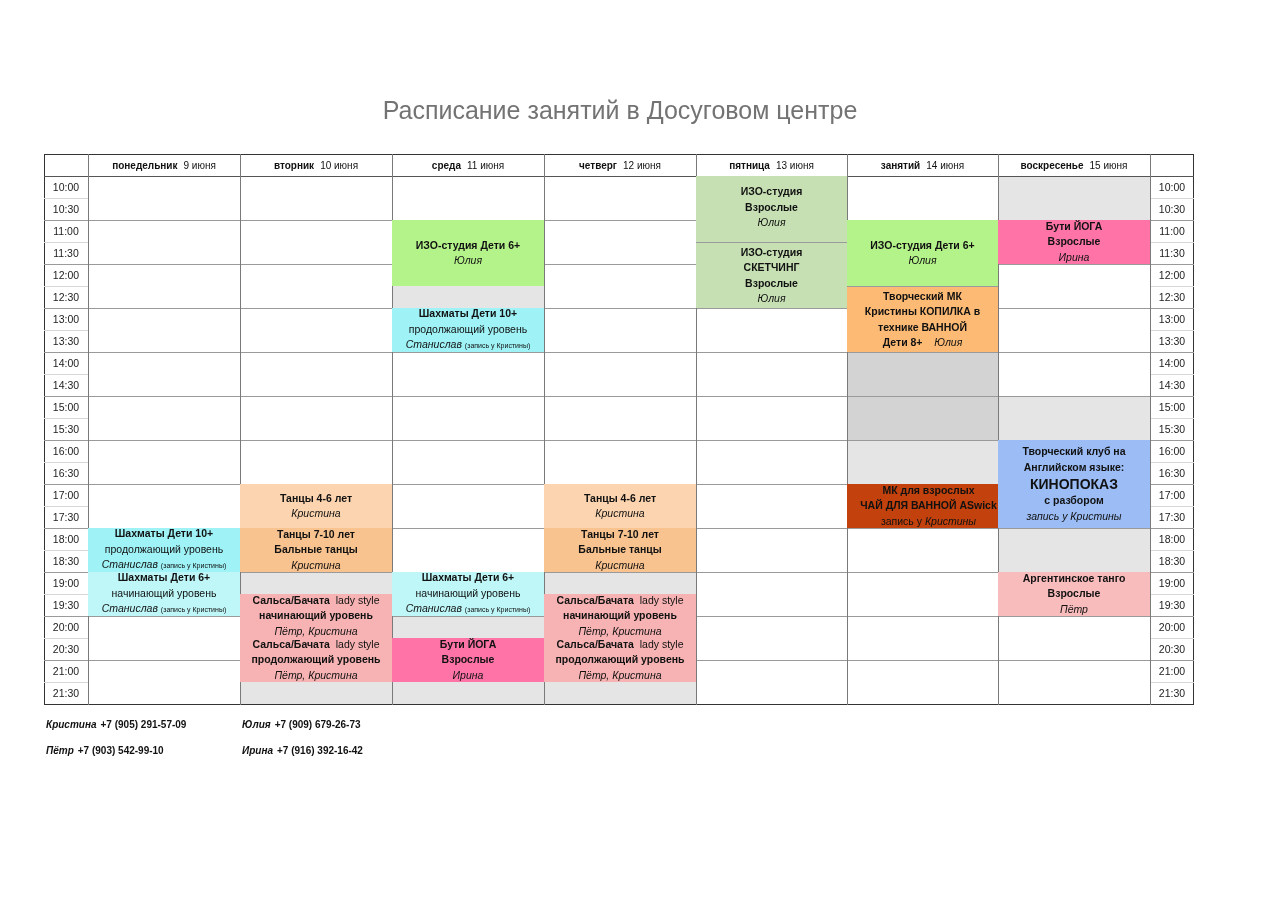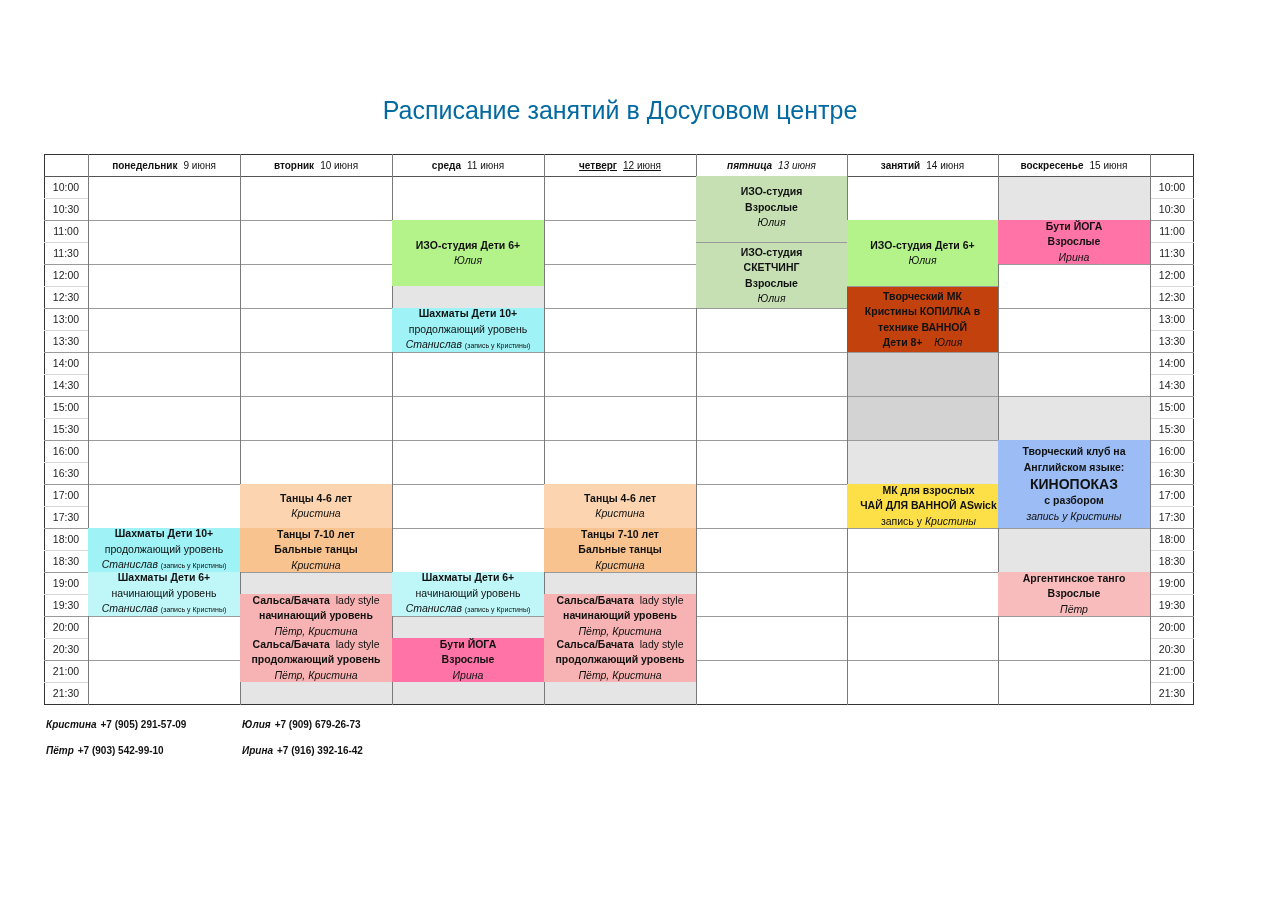--- a/index.html
+++ b/index.html
@@ -1,17 +1,17 @@
 <!DOCTYPE html>
 <html><head>
 <meta charset="utf-8">
 <style>
   html, body { margin:0; padding:0; background:#ffffff; }
   body { width:1280px; height:905px; position:relative; overflow:hidden; font-family:"Liberation Sans", "DejaVu Sans", sans-serif; color:#111; }
-  .title { position:absolute; left:0; width:1240px; top:96px; text-align:center; font-size:25px; color:#0369a1; }
+  .title { position:absolute; left:0; width:1240px; top:96px; text-align:center; font-size:25px; color:#737373; }
   .grid { position:absolute; left:44px; top:154px; width:1150px; height:551px; border:1px solid #333; box-sizing:border-box; }
   .hline { position:absolute; height:1px; background:#9a9a9a; }
   .hline.thin { background:#d8d8d8; }
   .vline { position:absolute; width:1px; background:#7a7a7a; }
   .hdr { position:absolute; top:154px; height:22px; display:flex; align-items:center; justify-content:center; font-size:10px; white-space:nowrap; }
   .hdr b { font-weight:bold; margin-right:6px; }
   .time { position:absolute; width:44px; height:22px; display:flex; align-items:center; justify-content:center; font-size:10.5px; color:#222; }
   .cell { position:absolute; box-sizing:border-box; display:flex; flex-direction:column; align-items:center; justify-content:center; text-align:center; font-size:10.5px; line-height:15.5px; overflow:hidden; }
   .cell .b { font-weight:bold; }
   .cell .i { font-style:italic; }
@@ -94,25 +94,25 @@
     <span>9 июня</span>
   </div>
 <div class="hdr" style="left:240px;width:152px;">
     <b>вторник</b>
     <span>10 июня</span>
   </div>
 <div class="hdr" style="left:392px;width:152px;">
     <b>среда</b>
     <span>11 июня</span>
   </div>
-<div class="hdr" style="left:544px;width:152px;text-decoration:underline;">
+<div class="hdr" style="left:544px;width:152px;">
     <b>четверг</b>
     <span>12 июня</span>
   </div>
-<div class="hdr" style="left:696px;width:151px;font-style:italic;">
+<div class="hdr" style="left:696px;width:151px;">
     <b>пятница</b>
     <span>13 июня</span>
   </div>
 <div class="hdr" style="left:847px;width:151px;">
     <b>занятий</b>
     <span>14 июня</span>
   </div>
 <div class="hdr" style="left:998px;width:152px;">
     <b>воскресенье</b>
     <span>15 июня</span>
@@ -251,27 +251,27 @@
   <span class="b">ИЗО-студия</span>
   <span class="b">СКЕТЧИНГ</span>
   <span class="b">Взрослые</span>
   <span class="i">Юлия</span>
 </div>
 
 <div class="cell" style="left:847px;top:220px;width:151px;height:66px;background:#b4f28a;">
   <span class="b">ИЗО-студия    Дети 6+</span>
   <span class="i">Юлия</span>
 </div>
-<div class="cell" style="left:847px;top:286px;width:151px;height:66px;background:#c2410c;border-top:1px solid #9a9a9a;">
+<div class="cell" style="left:847px;top:286px;width:151px;height:66px;background:#fdba74;border-top:1px solid #9a9a9a;">
   <span class="b">Творческий МК</span>
   <span class="b">Кристины КОПИЛКА в</span>
   <span class="b">технике ВАННОЙ</span>
   <span><span class="b">Дети 8+</span>&nbsp;&nbsp;&nbsp;&nbsp;<span class="i">Юлия</span></span>
 </div>
-<div class="cell" style="left:847px;top:484px;width:163px;height:44px;background:#fde047;">
+<div class="cell" style="left:847px;top:484px;width:163px;height:44px;background:#c2410c;">
   <span class="b">МК для взрослых</span>
   <span class="b">ЧАЙ ДЛЯ ВАННОЙ ASwick</span>
   <span><span>запись у</span> <span class="i">Кристины</span></span>
 </div>
 
 <div class="cell" style="left:998px;top:220px;width:152px;height:44px;background:#ff73a6;">
   <span class="b">Бути ЙОГА</span>
   <span class="b">Взрослые</span>
   <span class="i">Ирина</span>
 </div>

